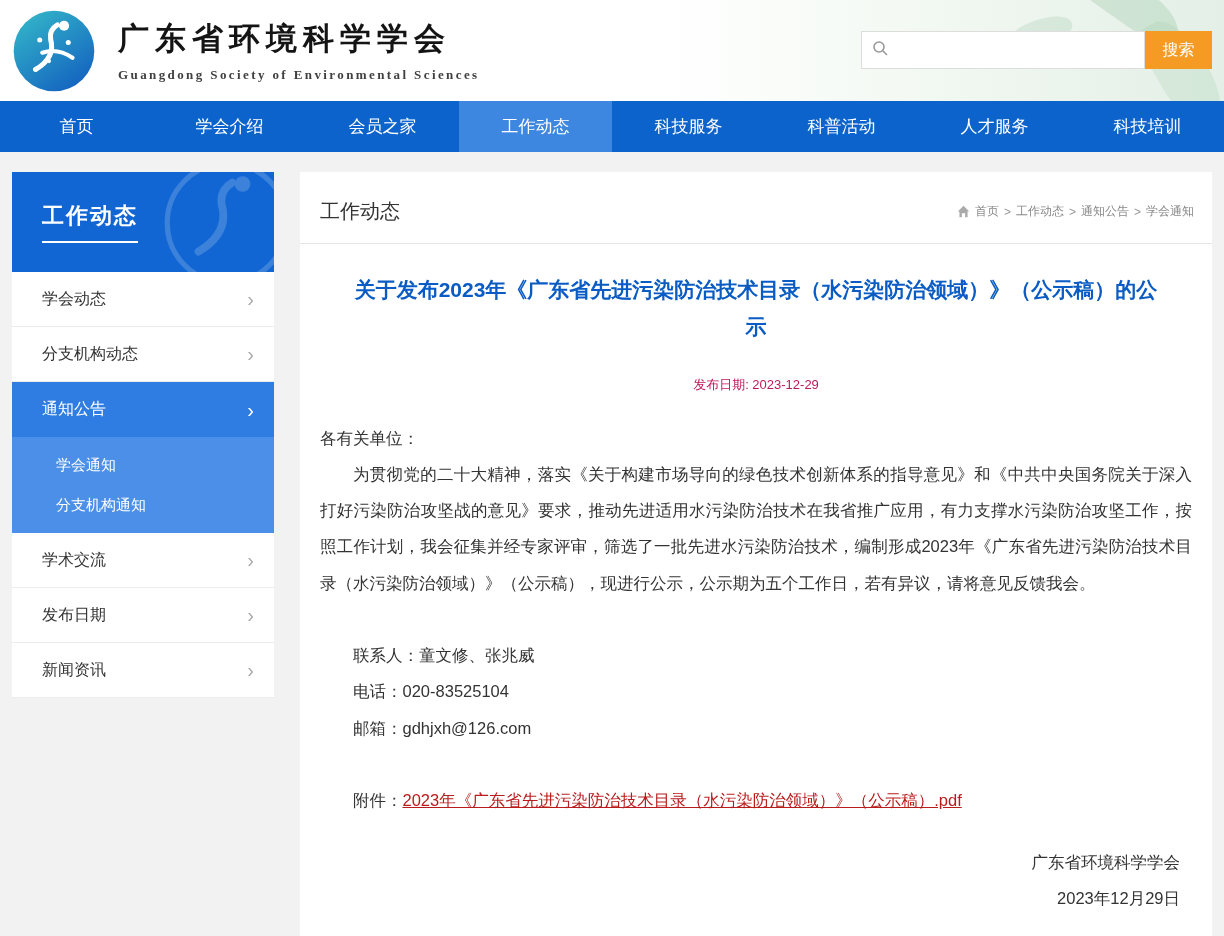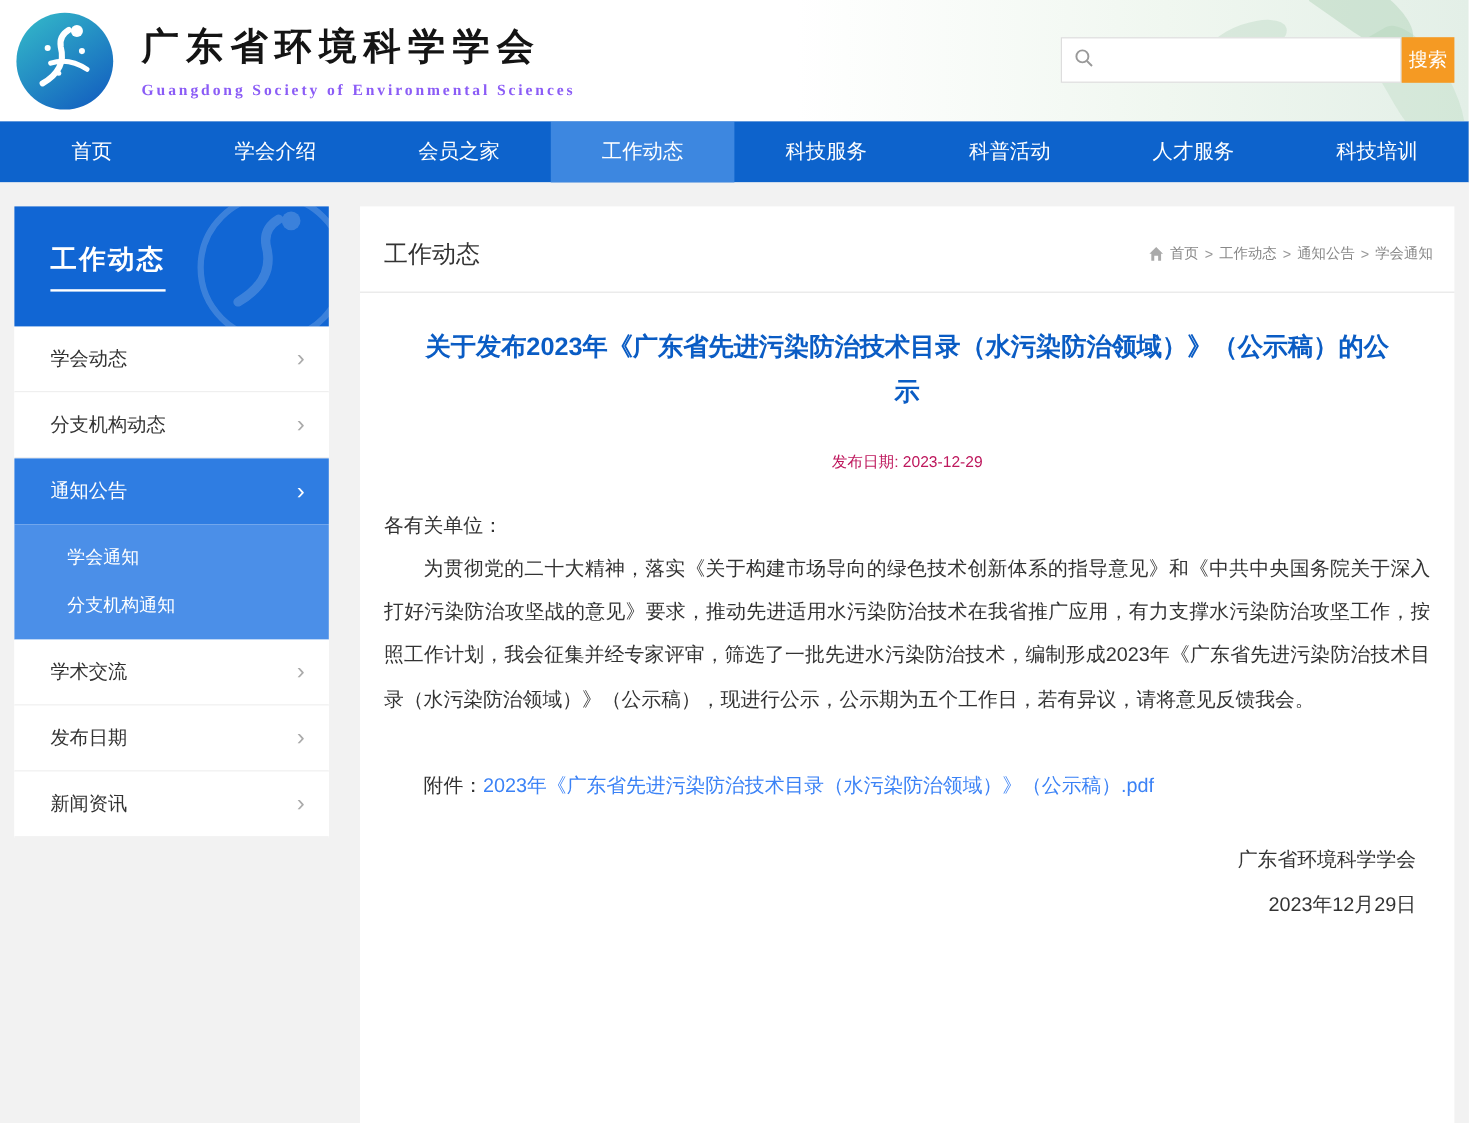--- a/index.html
+++ b/index.html
@@ -48,21 +48,21 @@
     font-weight: bold;
     color: #141414;
     letter-spacing: 6px;
   }
   .site-subtitle {
     margin-top: 7px;
     font-family: "Liberation Serif", "DejaVu Serif", serif;
     font-size: 13px;
     font-weight: bold;
     letter-spacing: 2.4px;
-    color: #8b5cf6;
+    color: #404040;
   }
 
   .search-area {
     position: absolute;
     right: 12px;
     top: 31px;
     display: flex;
     z-index: 2;
   }
   .search-box {
@@ -76,21 +76,21 @@
   }
   .search-box input {
     border: none;
     outline: none;
     flex: 1;
     font-size: 14px;
     margin-left: 8px;
     background: transparent;
   }
   .search-btn {
-    width: 44px;
+    width: 67px;
     height: 38px;
     border: none;
     background: #f59a23;
     color: #fff;
     font-size: 16px;
     cursor: pointer;
     font-family: inherit;
   }
 
   
@@ -226,21 +226,22 @@
     font-size: 16.5px;
     color: #333;
     line-height: 2.2;
     text-align: justify;
   }
   .body-para { text-indent: 2em; }
   .contact-block { margin-top: 36px; }
   .contact-line { text-indent: 2em; }
   .attachment { margin-top: 36px; text-indent: 2em; }
   .attachment-link {
-    color: #3b82f6;
+    color: #b91c1c;
+    text-decoration: underline;
     cursor: pointer;
   }
   .signature { text-align: right; margin-top: 26px; padding-right: 12px; font-size: 16.5px; line-height: 2.2; }
 </style>
 </head>
 <body>
 
 <header class="site-header">
   <div class="header-deco">
     <span class="leaf leaf1"></span>
@@ -360,20 +361,25 @@
     </div>
 
     <article class="article">
       <h1 class="article-title">关于发布2023年《广东省先进污染防治技术目录（水污染防治领域）》（公示稿）的公示</h1>
       <div class="article-date">发布日期: 2023-12-29</div>
 
       <div class="article-body">
         <p class="salutation">各有关单位：</p>
         <p class="body-para">为贯彻党的二十大精神，落实《关于构建市场导向的绿色技术创新体系的指导意见》和《中共中央国务院关于深入打好污染防治攻坚战的意见》要求，推动先进适用水污染防治技术在我省推广应用，有力支撑水污染防治攻坚工作，按照工作计划，我会征集并经专家评审，筛选了一批先进水污染防治技术，编制形成2023年《广东省先进污染防治技术目录（水污染防治领域）》（公示稿），现进行公示，公示期为五个工作日，若有异议，请将意见反馈我会。</p>
 
+        <div class="contact-block">
+          <p class="contact-line">联系人：童文修、张兆威</p>
+          <p class="contact-line">电话：020-83525104</p>
+          <p class="contact-line">邮箱：gdhjxh@126.com</p>
+        </div>
 
         <p class="attachment">
           <span>附件：</span><a class="attachment-link">2023年《广东省先进污染防治技术目录（水污染防治领域）》（公示稿）.pdf</a>
         </p>
 
         <div class="signature">
           <p>广东省环境科学学会</p>
           <p>2023年12月29日</p>
         </div>
       </div>

